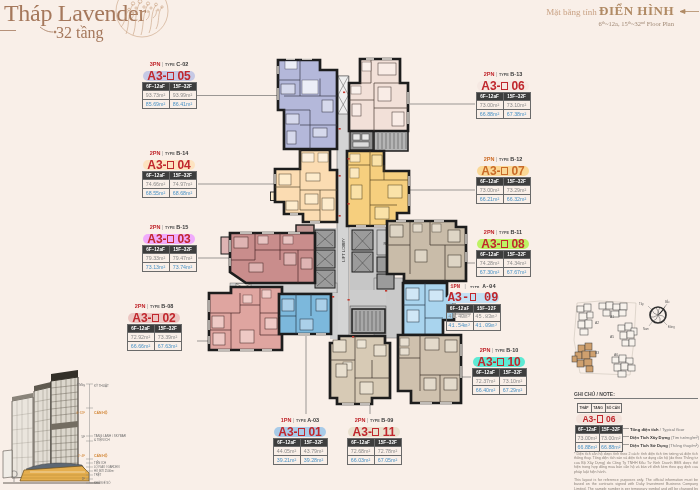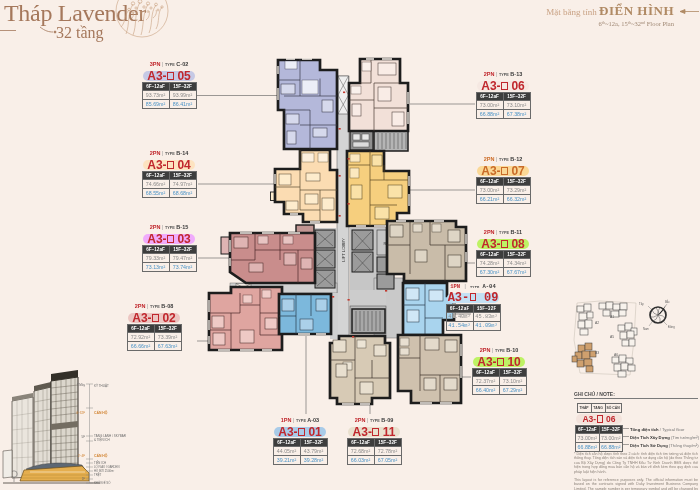--- a/index.html
+++ b/index.html
@@ -755,21 +755,21 @@
   <tr class="b">
             <td>41.54m²</td>
             <td>41.09m²</td>
           </tr>
         </tbody>
       </table>
 </div>
 
 <div class="card" style="left:471px;top:347px;">
   <div class="chead"><span class="pn">2PN</span> <span class="bar">|</span> <span class="ty">TYPE</span> B-10</div>
-  <div class="pill" style="background:#bef264;">A3-<span class="sq"></span> 10</div>
+  <div class="pill" style="background:#5eead4;">A3-<span class="sq"></span> 10</div>
   <table class="ct">
         <tbody>
           <tr class="h">
             <td>6F~12aF</td>
             <td>15F~32F</td>
           </tr>
   <tr class="g">
             <td>72.37m²</td>
             <td>73.10m²</td>
           </tr>

